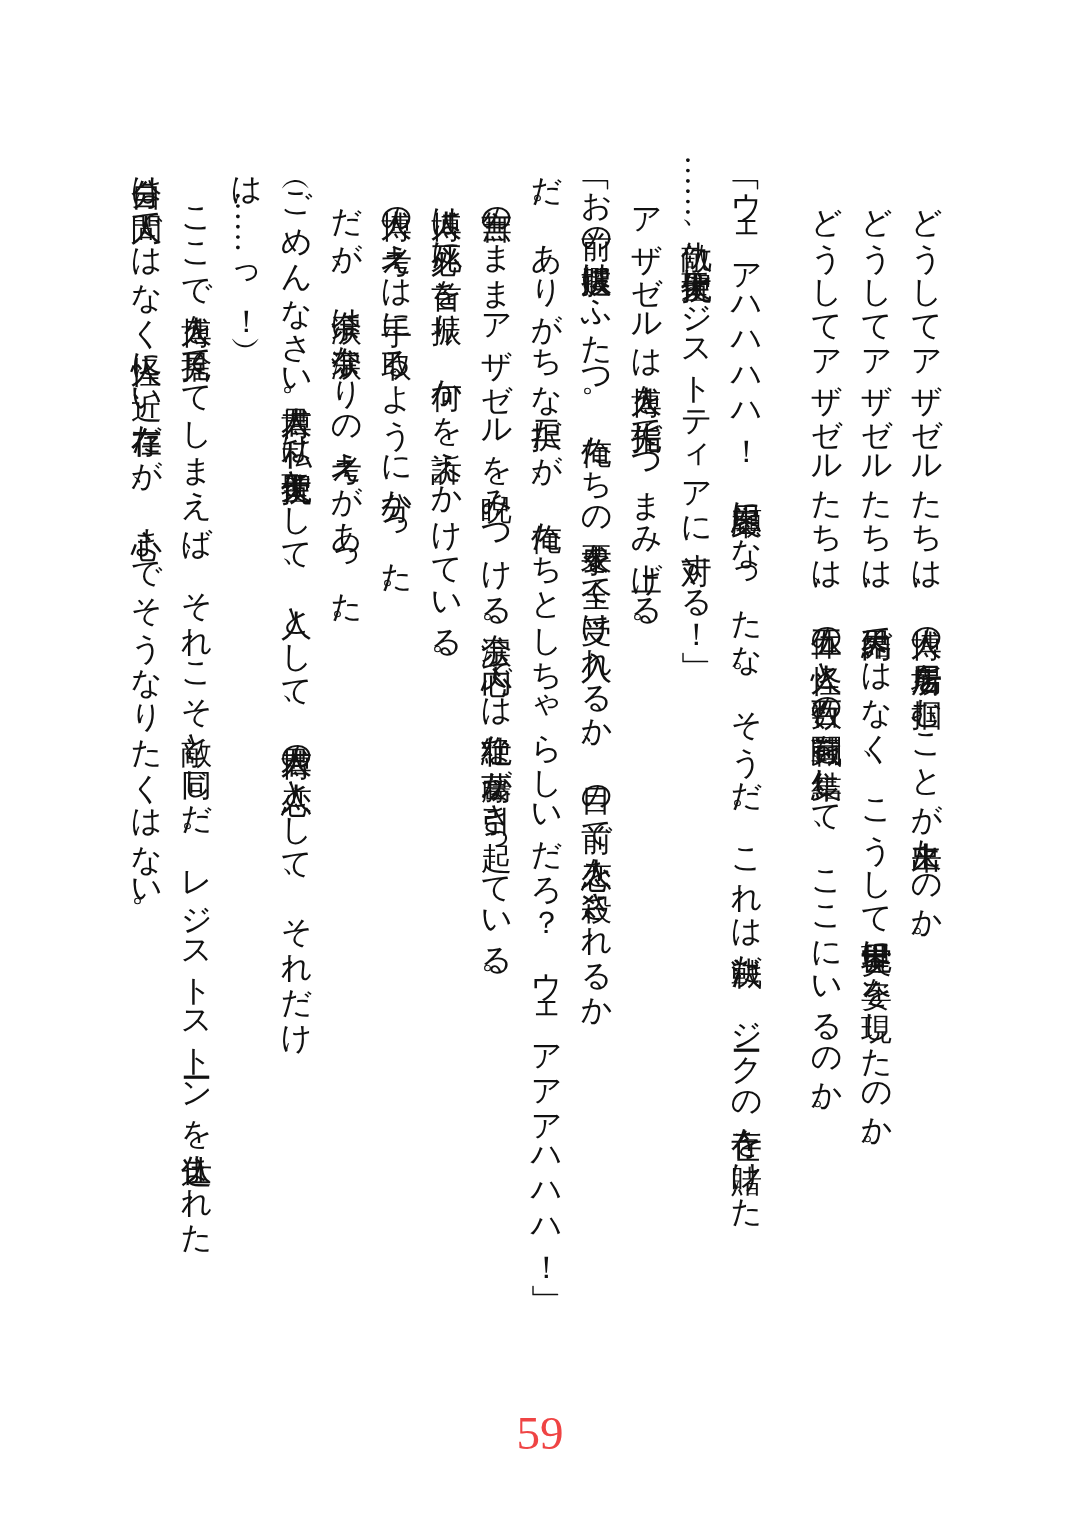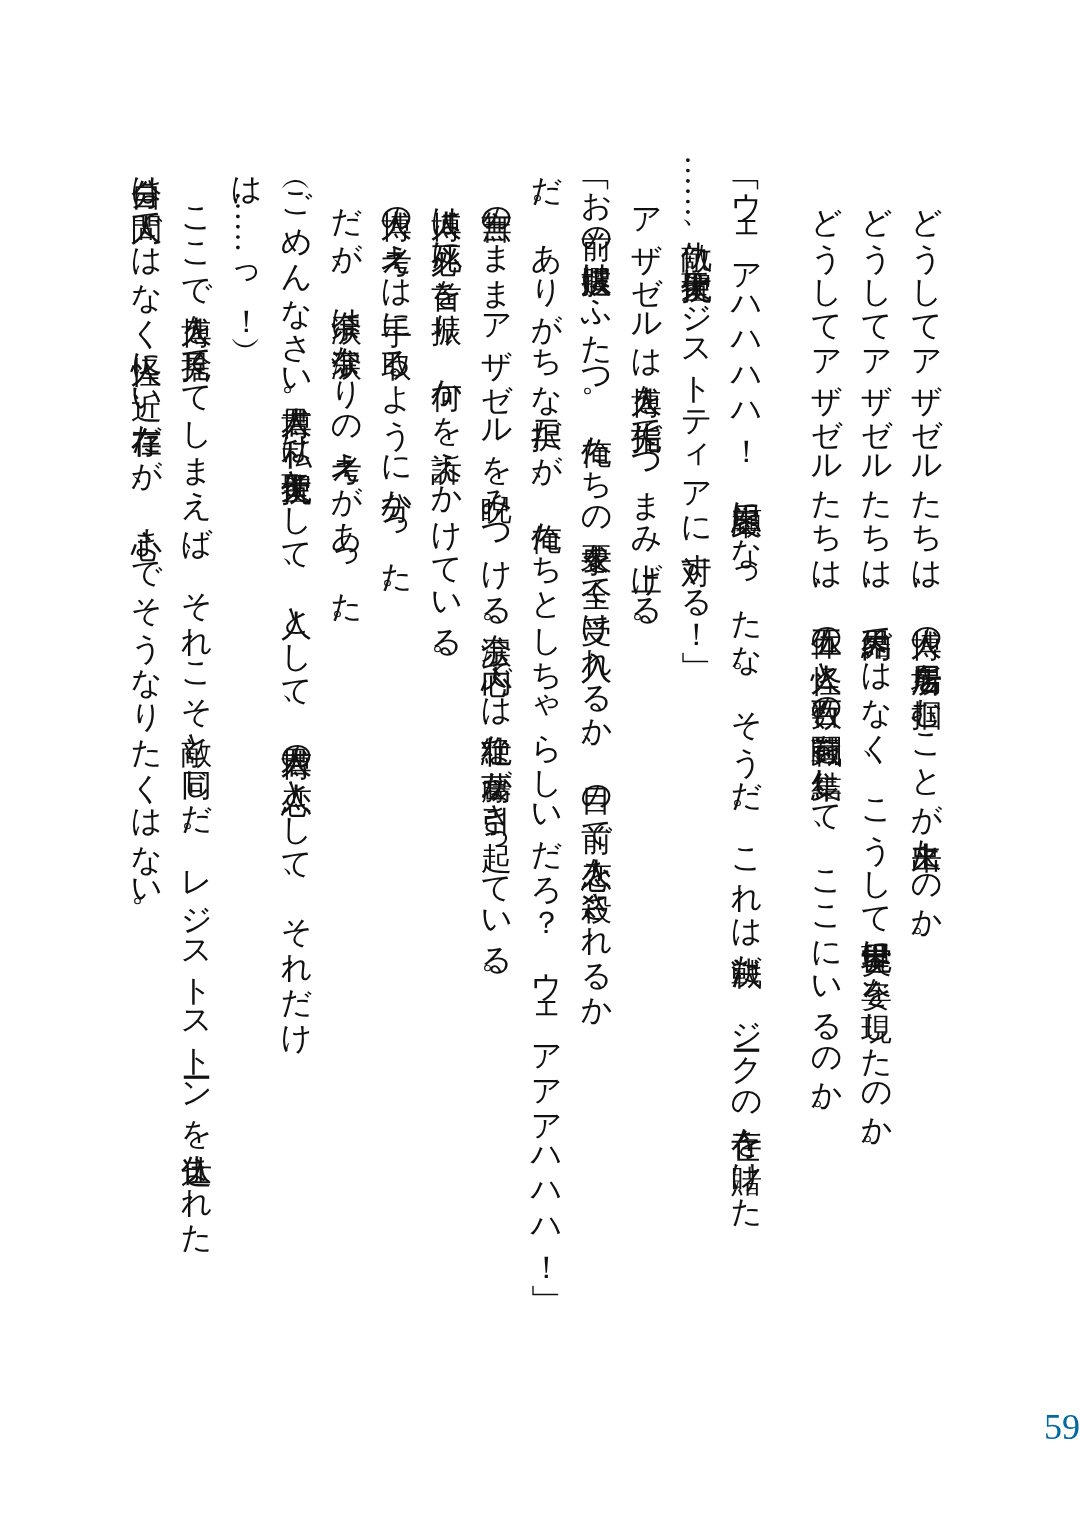--- a/index.html
+++ b/index.html
@@ -33,23 +33,23 @@
   }
   .para.indent-full { text-indent: 1em; }
   .para.indent-half { text-indent: 0.5em; }
   
   .para.gap-before { margin-block-start: 30px; }
   .page-number {
     position: absolute;
     top: 1406px;
     left: 0;
     width: 100%;
-    text-align: right;
-    font-size: 36px;
-    color: #0369a1;
+    text-align: center;
+    font-size: 47px;
+    color: #ef4444;
   }
 </style>
 </head>
 <body>
 
 <div class="page">
   <div class="text-block">
       <p class="para indent-full">どうしてアザゼルたちは、博人の居場所を掴むことが出来たのか。</p>
       <p class="para indent-full">どうしてアザゼルたちは、結界内ではなく、こうして現実世界に姿を現したのか。</p>
       <p class="para indent-full">どうしてアザゼルたちは、五体の怪人と数百の戦闘員を結集して、ここにいるのか。</p>

